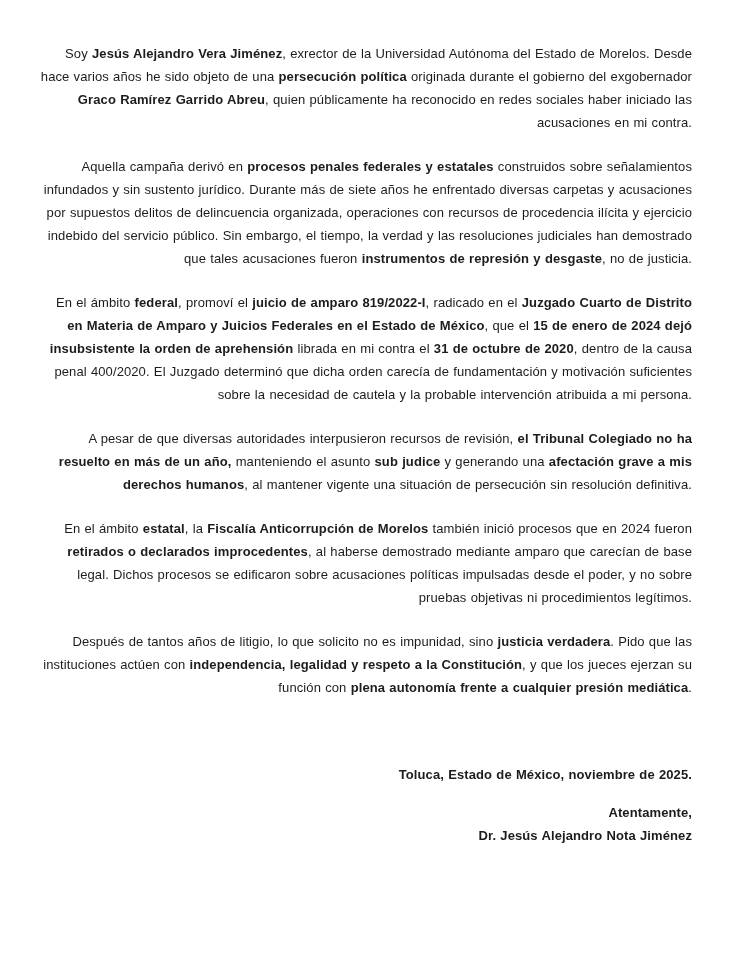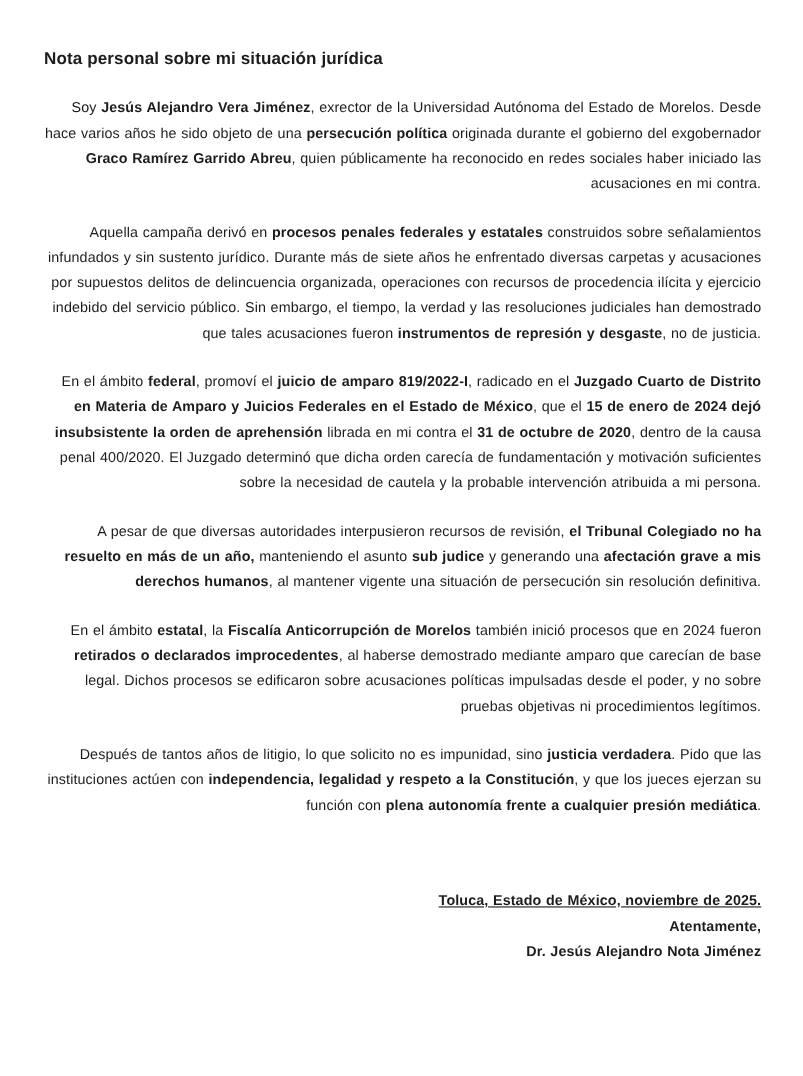--- a/index.html
+++ b/index.html
@@ -35,32 +35,30 @@
     margin: 0 0 21px 0;
     letter-spacing: 0.1px;
     word-spacing: 0.5px;
     text-align: right;
   }
   .para .bold, .bold {
     font-weight: 700;
   }
   .date-line {
     margin-top: 64px;
-    margin-bottom: 0;
-    text-decoration: underline;
+    margin-bottom: 15px;
   }
   .signature-block {
     margin-bottom: 0;
   }
 </style>
 </head>
 <body>
 
 <div class="page">
-  <h1 class="doc-title">Nota personal sobre mi situación jurídica</h1>
 
   <div>
       <p class="para"><span>Soy </span><span class="bold">Jesús Alejandro Vera Jiménez</span><span>, exrector de la Universidad Autónoma del Estado de Morelos. Desde hace varios años he sido objeto de una </span><span class="bold">persecución política</span><span> originada durante el gobierno del exgobernador </span><span class="bold">Graco Ramírez Garrido Abreu</span><span>, quien públicamente ha reconocido en redes sociales haber iniciado las acusaciones en mi contra.</span></p>
       <p class="para"><span>Aquella campaña derivó en </span><span class="bold">procesos penales federales y estatales</span><span> construidos sobre señalamientos infundados y sin sustento jurídico. Durante más de siete años he enfrentado diversas carpetas y acusaciones por supuestos delitos de delincuencia organizada, operaciones con recursos de procedencia ilícita y ejercicio indebido del servicio público. Sin embargo, el tiempo, la verdad y las resoluciones judiciales han demostrado que tales acusaciones fueron </span><span class="bold">instrumentos de represión y desgaste</span><span>, no de justicia.</span></p>
       <p class="para"><span>En el ámbito </span><span class="bold">federal</span><span>, promoví el </span><span class="bold">juicio de amparo 819/2022-I</span><span>, radicado en el </span><span class="bold">Juzgado Cuarto de Distrito en Materia de Amparo y Juicios Federales en el Estado de México</span><span>, que el </span><span class="bold">15 de enero de 2024 dejó insubsistente la orden de aprehensión</span><span> librada en mi contra el </span><span class="bold">31 de octubre de 2020</span><span>, dentro de la causa penal 400/2020. El Juzgado determinó que dicha orden carecía de fundamentación y motivación suficientes sobre la necesidad de cautela y la probable intervención atribuida a mi persona.</span></p>
       <p class="para"><span>A pesar de que diversas autoridades interpusieron recursos de revisión, </span><span class="bold">el Tribunal Colegiado no ha resuelto en más de un año,</span><span> manteniendo el asunto </span><span class="bold">sub judice</span><span> y generando una </span><span class="bold">afectación grave a mis derechos humanos</span><span>, al mantener vigente una situación de persecución sin resolución definitiva.</span></p>
       <p class="para"><span>En el ámbito </span><span class="bold">estatal</span><span>, la </span><span class="bold">Fiscalía Anticorrupción de Morelos</span><span> también inició procesos que en 2024 fueron </span><span class="bold">retirados o declarados improcedentes</span><span>, al haberse demostrado mediante amparo que carecían de base legal. Dichos procesos se edificaron sobre acusaciones políticas impulsadas desde el poder, y no sobre pruebas objetivas ni procedimientos legítimos.</span></p>
       <p class="para"><span>Después de tantos años de litigio, lo que solicito no es impunidad, sino </span><span class="bold">justicia verdadera</span><span>. Pido que las instituciones actúen con </span><span class="bold">independencia, legalidad y respeto a la Constitución</span><span>, y que los jueces ejerzan su función con </span><span class="bold">plena autonomía frente a cualquier presión mediática</span><span>.</span></p>
     </div>
 

